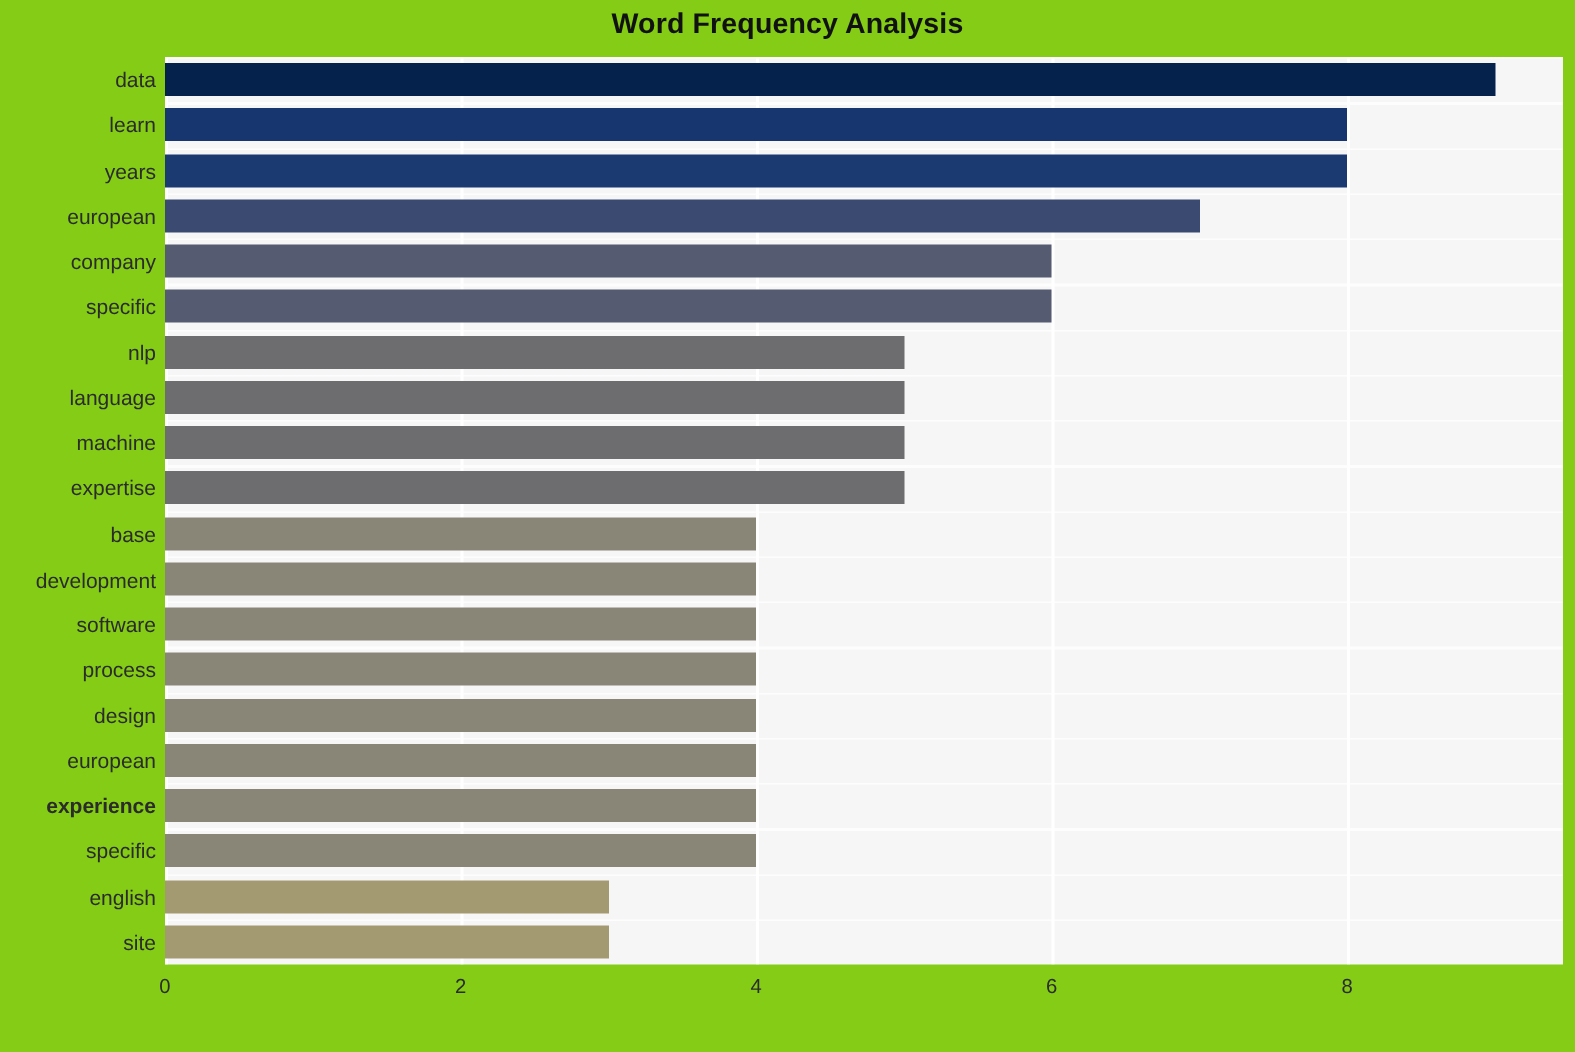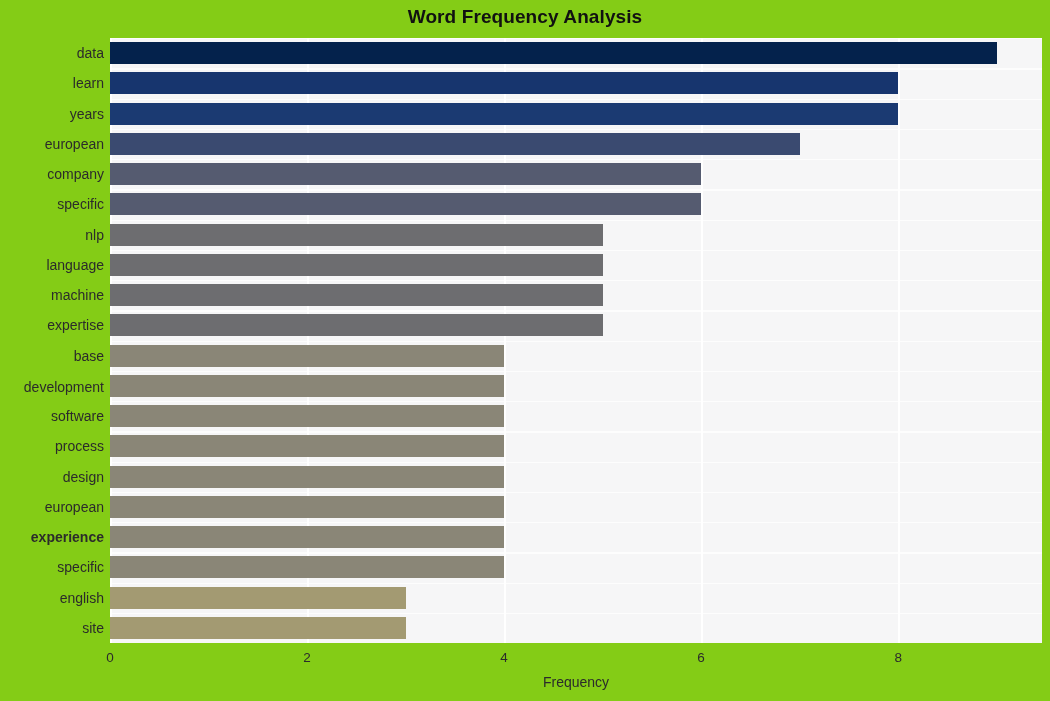--- a/index.html
+++ b/index.html
@@ -193,15 +193,14 @@
     </div>
 
   <div class="xlabels">
       <div class="xtick" style="left: 110px;">0</div>
       <div class="xtick" style="left: 307.04px;">2</div>
       <div class="xtick" style="left: 504.08px;">4</div>
       <div class="xtick" style="left: 701.121px;">6</div>
       <div class="xtick" style="left: 898.161px;">8</div>
     </div>
 
-  <div class="xaxis-title">Frequency</div>
 
 </div>
 
 </body></html>

